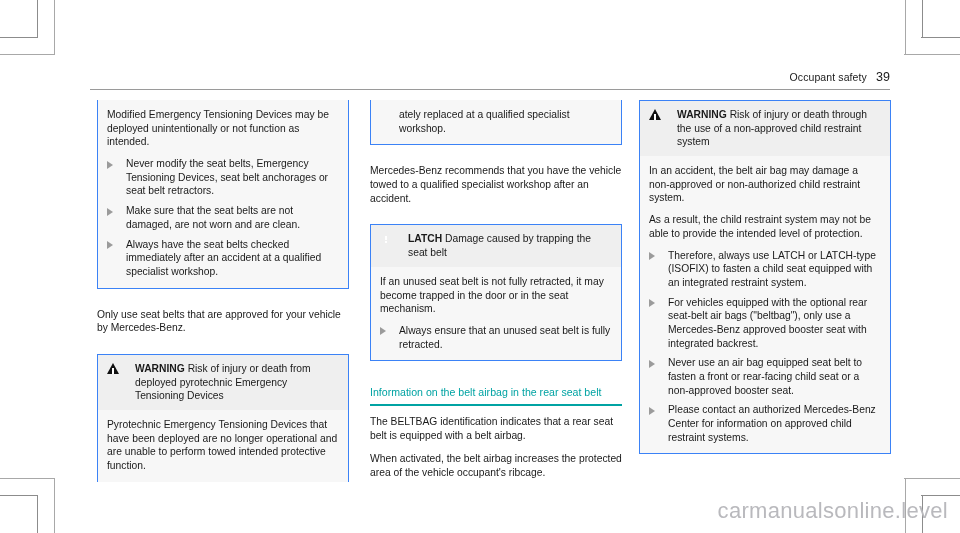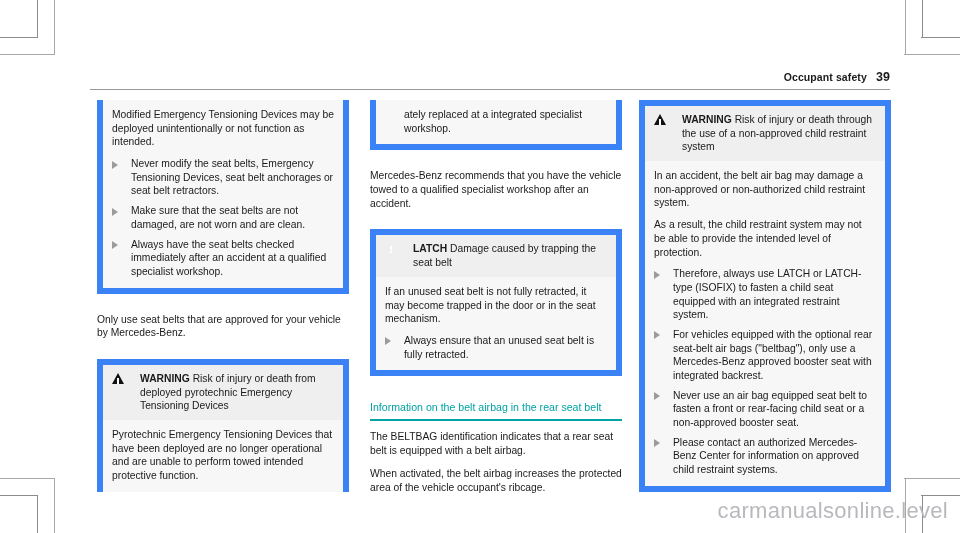--- a/index.html
+++ b/index.html
@@ -48,22 +48,22 @@
   .running-head {
     position: absolute;
     left: 95px;
     top: 70px;
     width: 795px;
     text-align: right;
     font-size: 10.5px;
     color: #1a1a1a;
     letter-spacing: 0.1px;
   }
-  .running-head .rh-title { font-weight: 700; padding-left: 16px; }
-  .running-head .rh-page  { font-weight: 700; font-size: 12.5px; margin-left: 9px; }
+  .running-head .rh-title { font-weight: 400; padding-left: 16px; }
+  .running-head .rh-page  { font-weight: 400; font-size: 12.5px; margin-left: 9px; }
 
   .head-rule {
     position: absolute;
     left: 90px;
     top: 89px;
     width: 800px;
     height: 1px;
     background: #9a9a9a;
   }
 
@@ -108,21 +108,21 @@
     top: 3.5px;
     width: 0; height: 0;
     border-left: 6px solid #9b9b9b;
     border-top: 4.6px solid transparent;
     border-bottom: 4.6px solid transparent;
   }
 
   
   .callout {
     background: #f7f7f7;
-    border: 6px solid #3b82f6;
+    border: 1px solid #3b82f6;
     margin: 0 0 10px 0;
     padding: 0;
   }
   .callout-head {
     background: #efefef;
     padding: 7px 9px 7px 9px;
     position: relative;
     min-height: 14px;
   }
   .callout-head .ico {
@@ -302,21 +302,21 @@
 
   </div>
 
   <div class="col col-2">
 
     <div class="callout cont-top">
       <div class="callout-body">
         <ul class="bullets">
           <li class="bullet">
             
-            <span>ately replaced at a integrated specialist workshop.</span>
+            <span>ately replaced at a qualified specialist workshop.</span>
           </li>
         </ul>
       </div>
     </div>
 
     <div class="spacer-md"></div>
 
     <p class="body">Mercedes-Benz recommends that you have the vehicle towed to a qualified specialist workshop after an accident.</p>
 
     <div class="spacer-md"></div>

